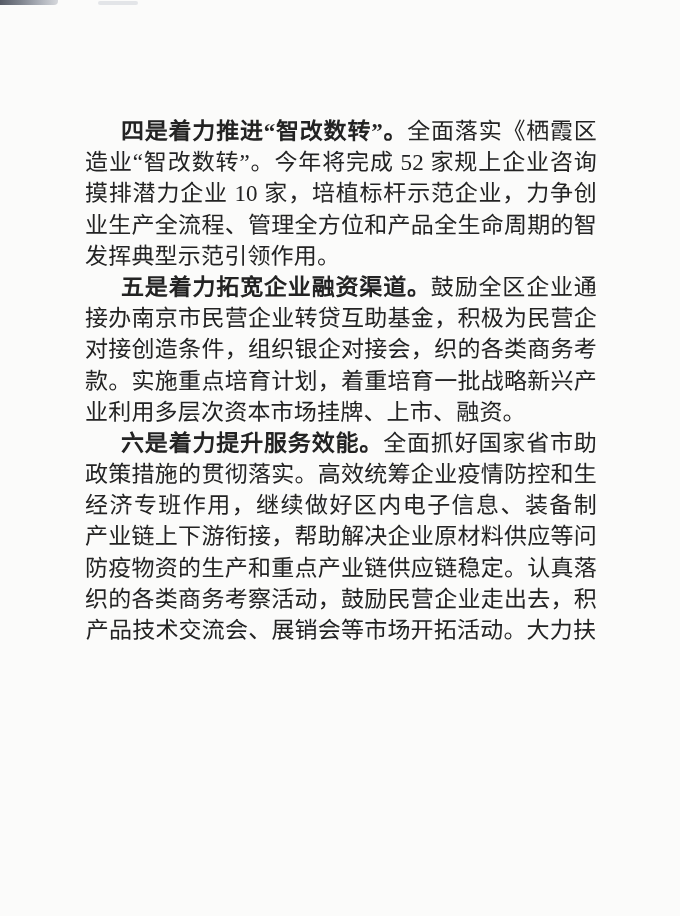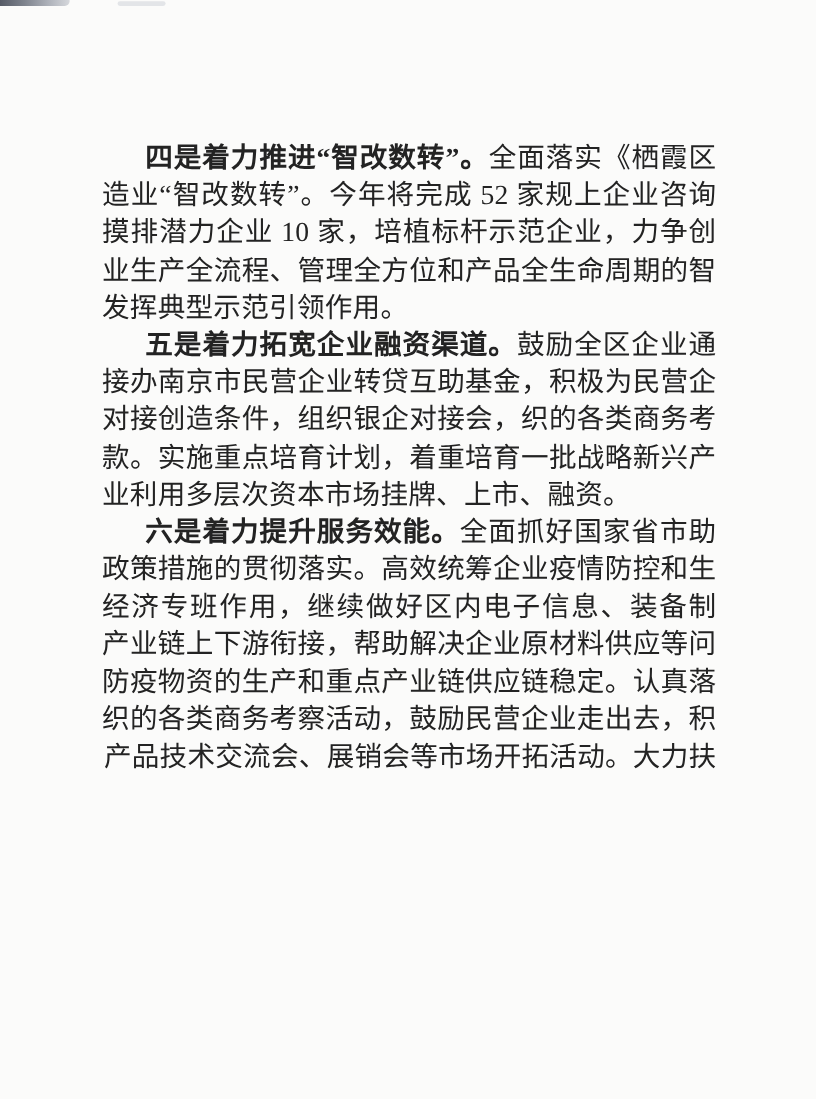--- a/index.html
+++ b/index.html
@@ -46,21 +46,21 @@
     line-height: 31.2px;
     height: 31.2px;
     color: #232323;
     letter-spacing: 0.2px;
     text-align: justify;
     text-align-last: justify;
     overflow: hidden;
     white-space: normal;
   }
   .line.end {
-    text-align: right;
+    text-align: center;
     text-align-last: left;
   }
   .line.indent {
     text-indent: 36px;
   }
   .b { font-weight: 700; }
 </style>
 </head>
 <body>
 

